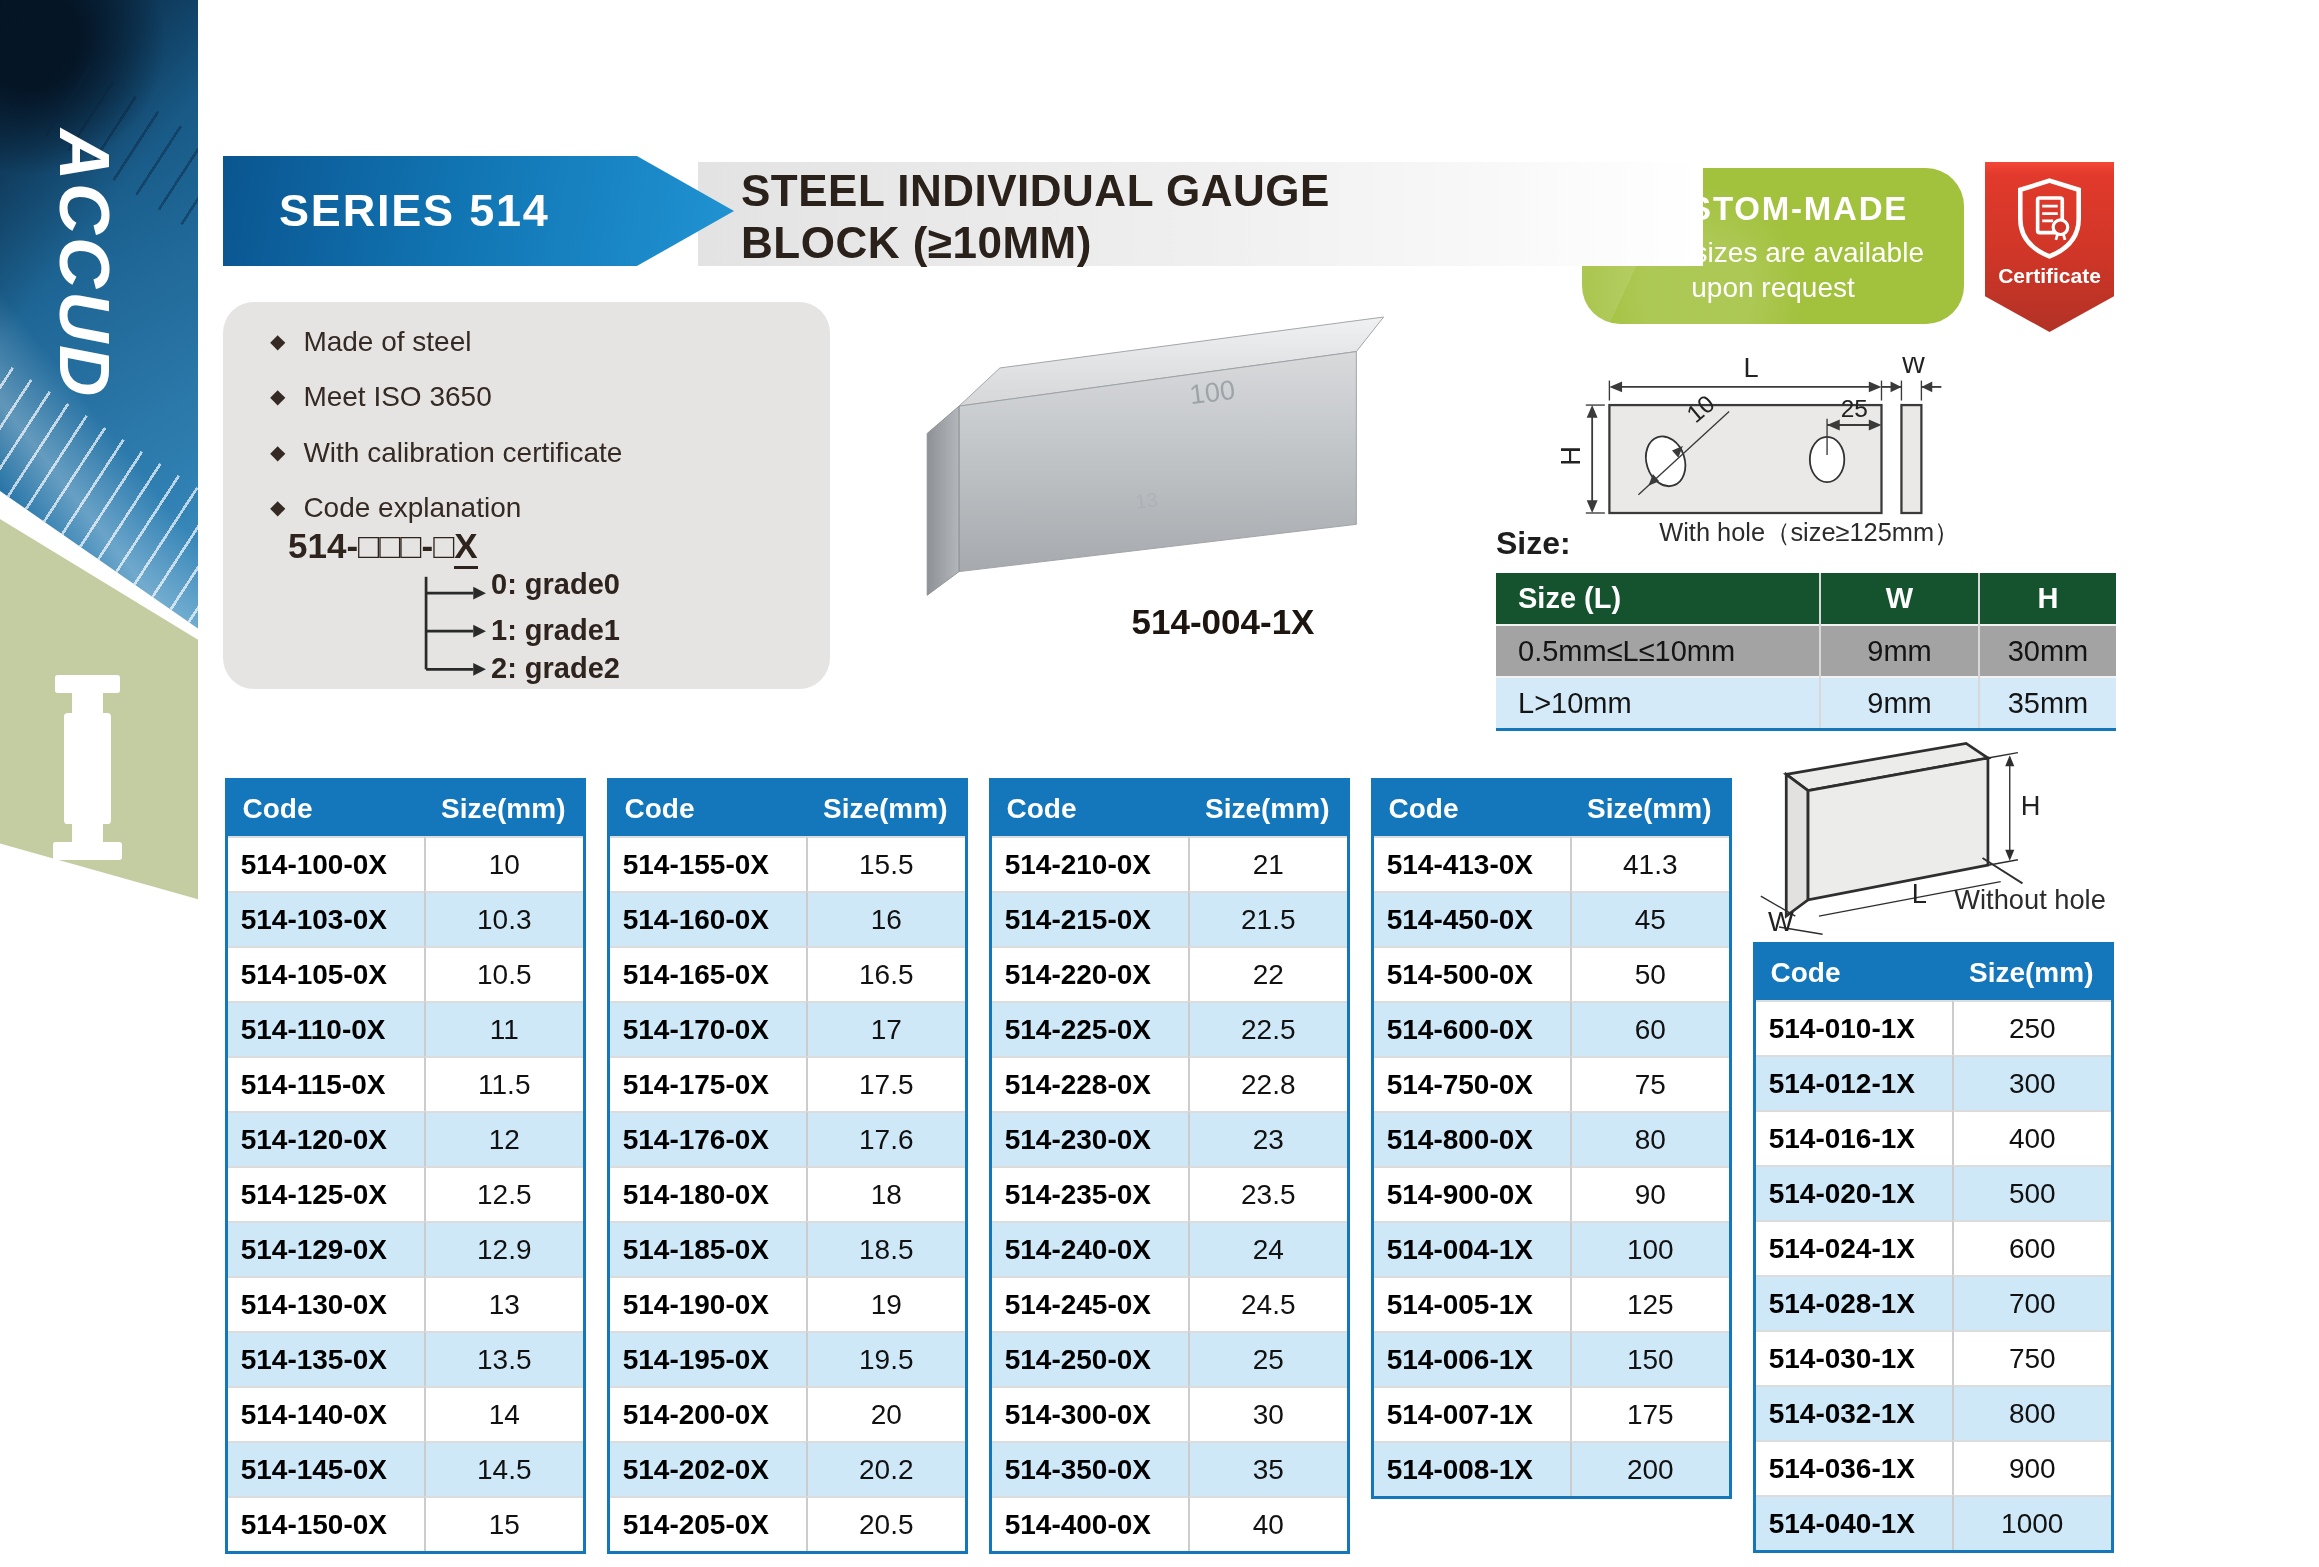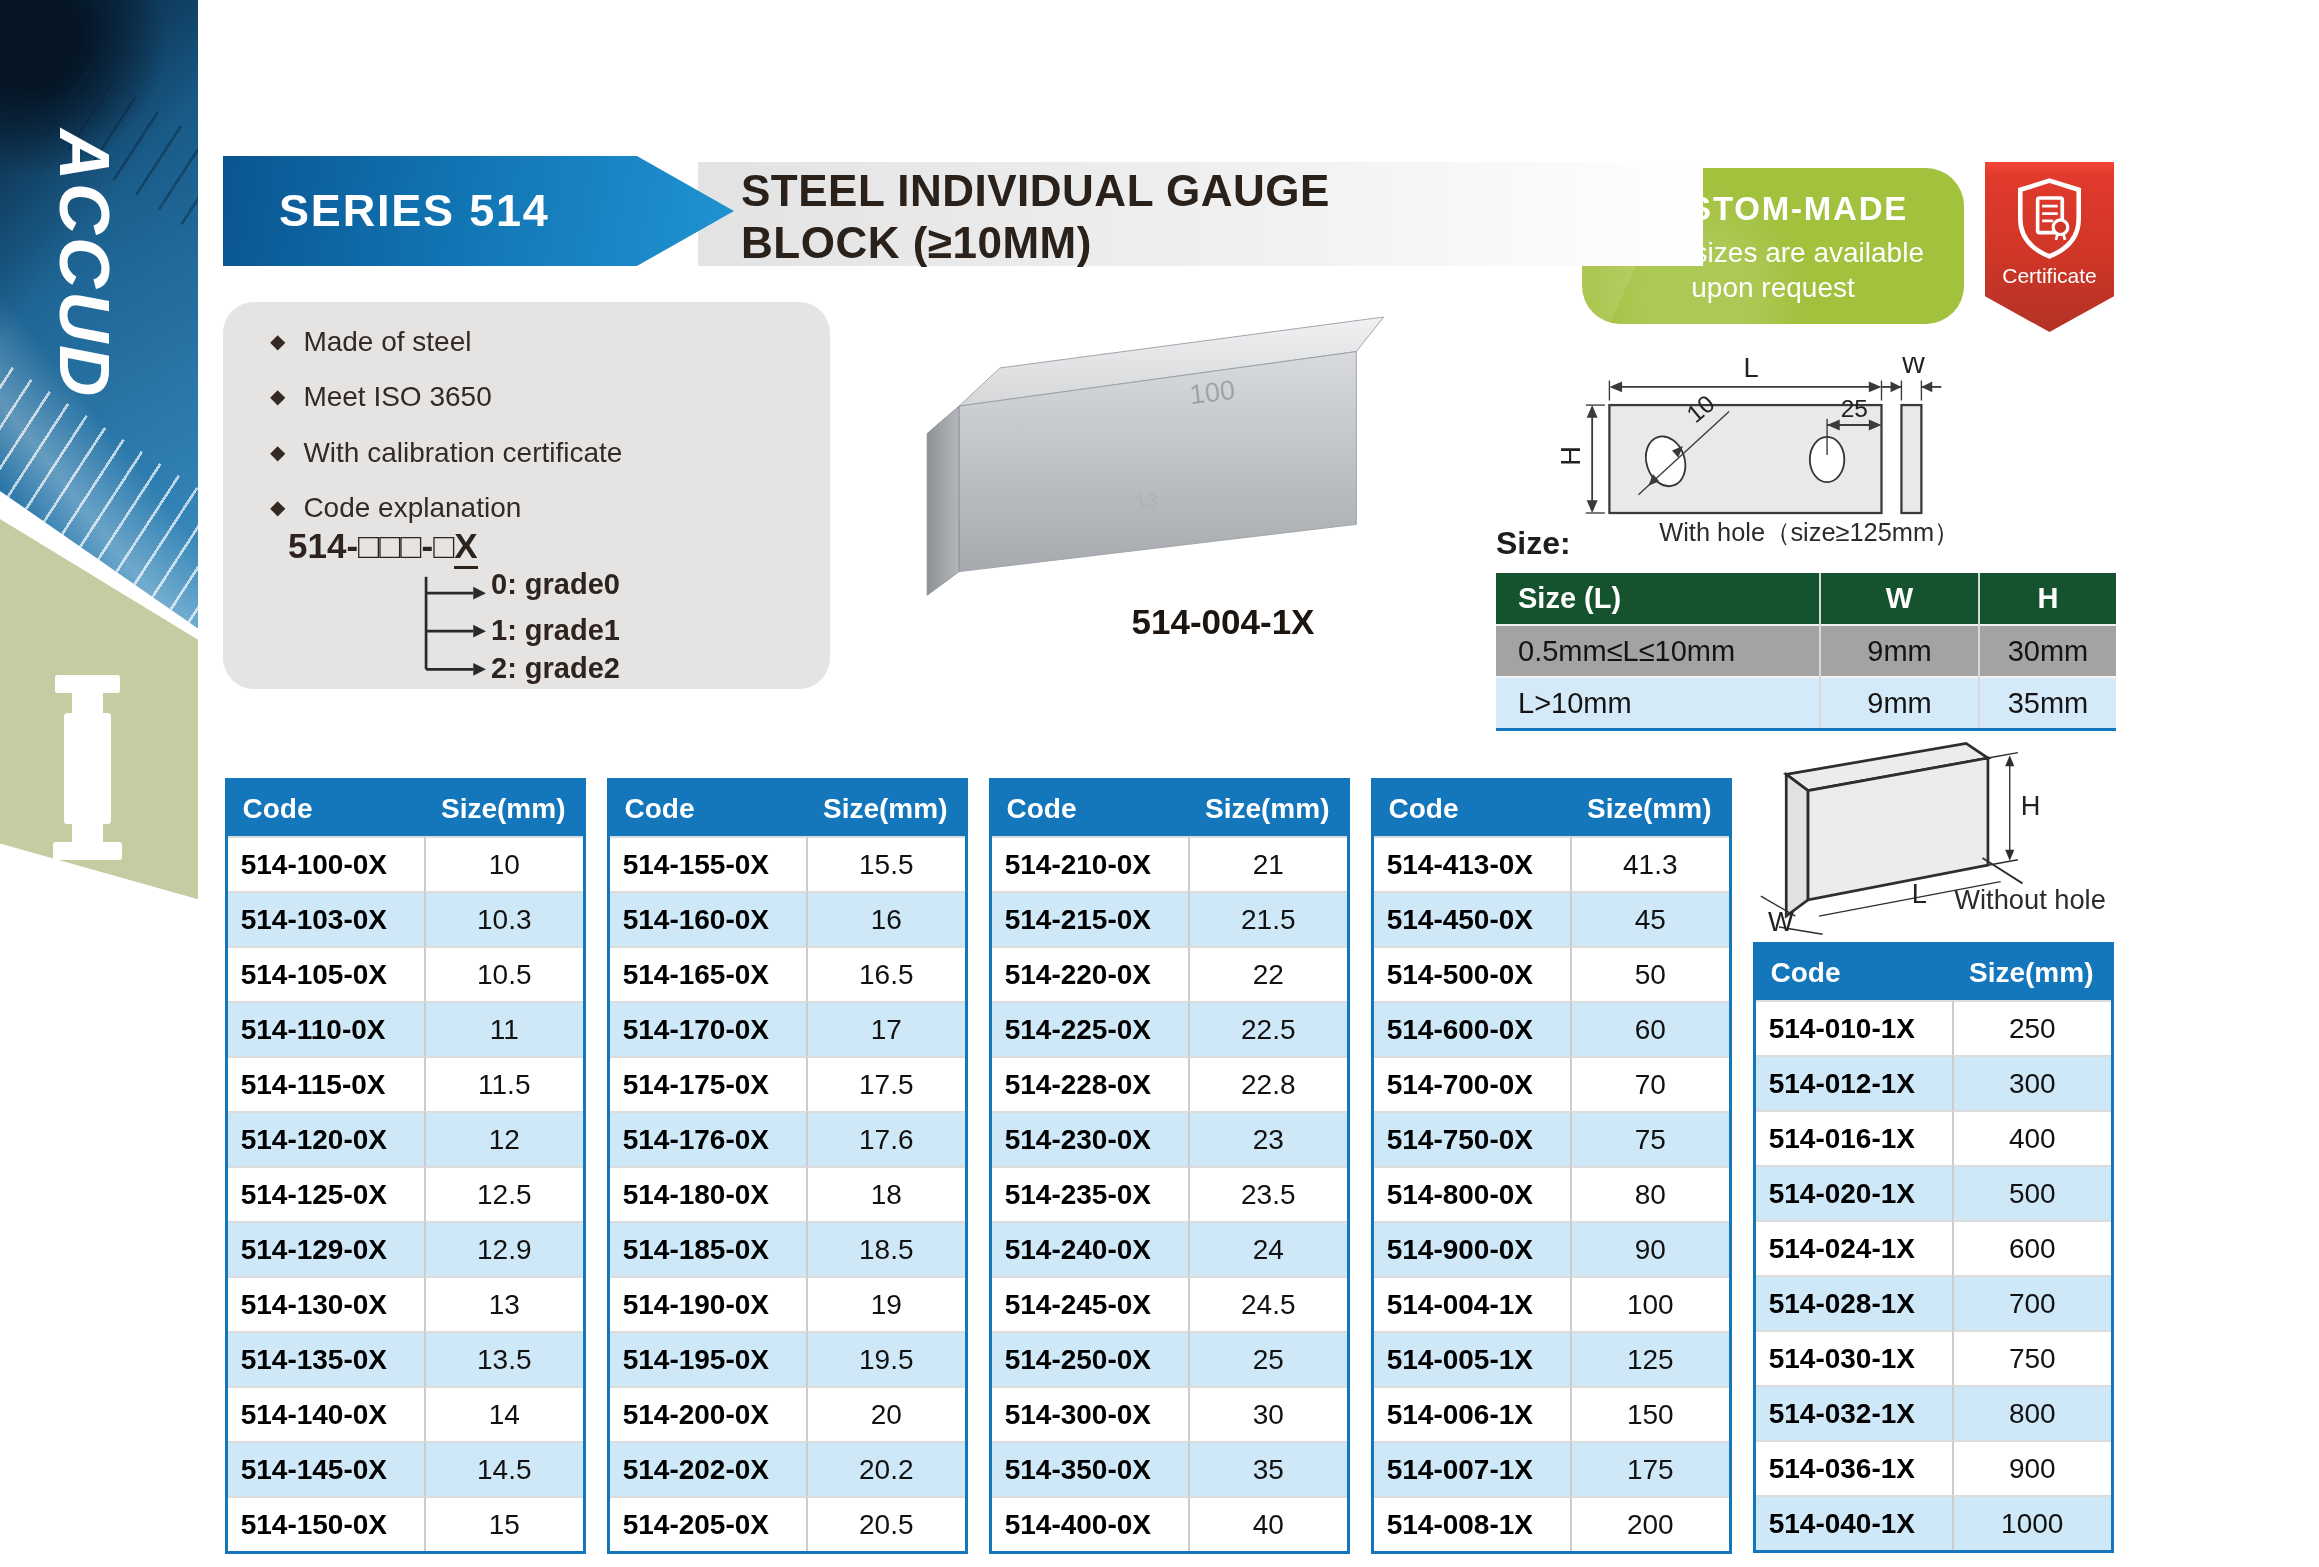--- a/index.html
+++ b/index.html
@@ -52,21 +52,21 @@
     color:#ffffff;text-align:center;}
   .custom-badge .cb-title{font-size:33px;font-weight:bold;letter-spacing:1.8px;padding-top:22px;}
   .custom-badge .cb-sub{font-size:28px;line-height:35px;padding-top:7.3px;}
 
   
   .cert-badge{position:absolute;left:1985px;top:162px;width:129px;height:170px;
     clip-path:polygon(0 0,100% 0,100% 79%,50% 100%,0 79%);
     background:linear-gradient(180deg,#f4473a 0%,#e23a2c 7%,#cf3627 55%,#b23226 100%);}
   .cert-badge svg{position:absolute;left:28px;top:14.5px;}
   .cert-label{position:absolute;left:0;top:102px;width:100%;text-align:center;
-    color:#ffffff;font-size:21px;font-weight:normal;}
+    color:#ffffff;font-size:21px;font-weight:bold;}
 
   
   .features-box{position:absolute;left:223px;top:302px;width:607px;height:387px;
     background:#e5e4e3;border-radius:31px;}
   .feature-item{position:absolute;left:47px;font-size:28px;color:#352a23;white-space:nowrap;}
   .feature-item .bullet{font-size:20px;vertical-align:2.7px;margin-right:18px;color:#352a23;}
   .code-pattern{position:absolute;left:65px;top:224px;font-size:35px;font-weight:bold;color:#2e241d;}
   .code-pattern .x-underline{border-bottom:3.6px solid #2e241d;padding-bottom:0.9px;}
   .grade-label{position:absolute;left:268px;font-size:29px;font-weight:bold;color:#2e241d;white-space:nowrap;}
   .branch-svg{position:absolute;left:194px;top:273px;}
@@ -510,24 +510,20 @@
         </tr>
         <tr>
           <td>514-500-0X</td>
           <td>50</td>
         </tr>
         <tr>
           <td>514-600-0X</td>
           <td>60</td>
         </tr>
         <tr>
-          <td>514-700-0X</td>
-          <td>70</td>
-        </tr>
-        <tr>
           <td>514-750-0X</td>
           <td>75</td>
         </tr>
         <tr>
           <td>514-800-0X</td>
           <td>80</td>
         </tr>
         <tr>
           <td>514-900-0X</td>
           <td>90</td>

